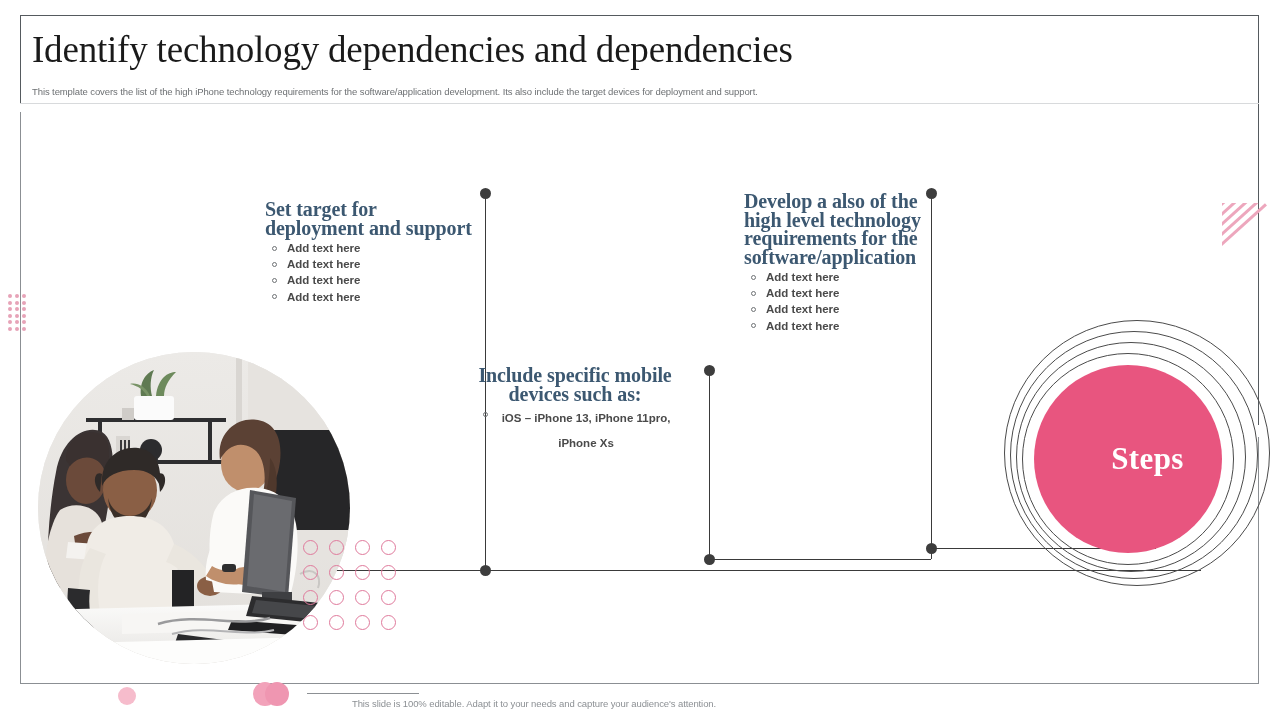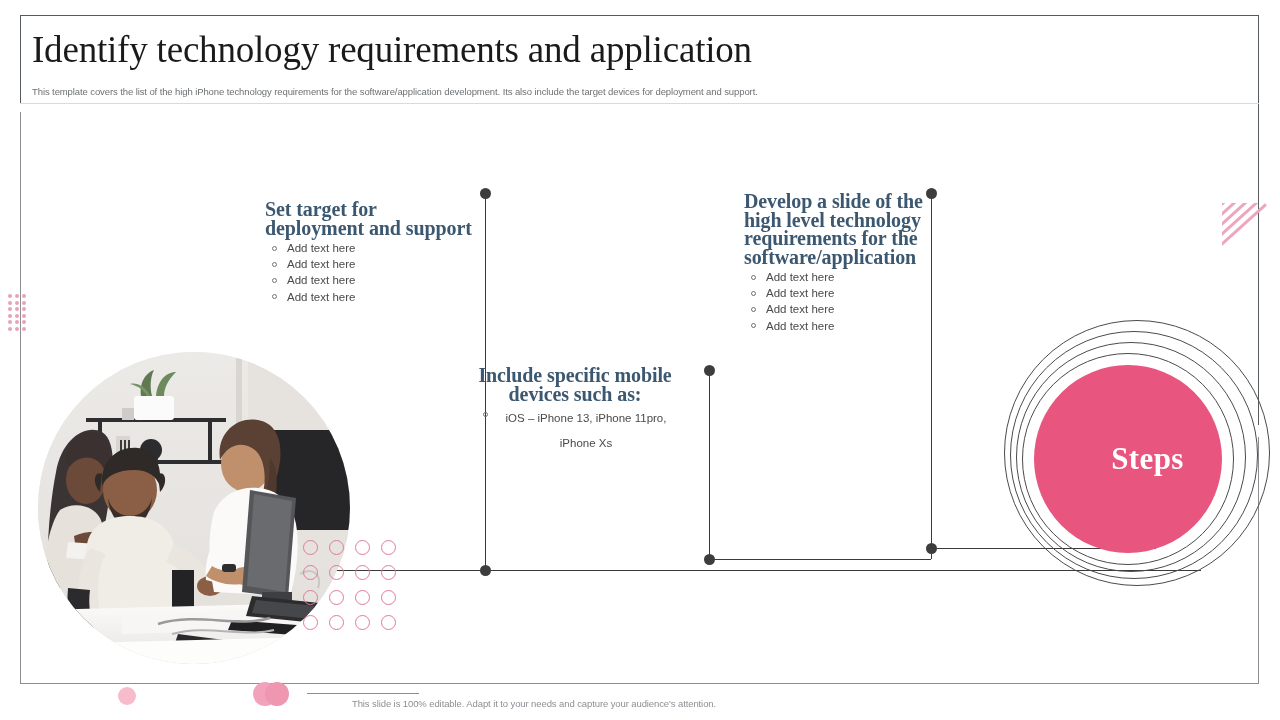--- a/index.html
+++ b/index.html
@@ -84,21 +84,21 @@
   .block { position: absolute; }
   .block h3 {
     font-family: "Liberation Serif", serif;
     font-weight: 700;
     font-size: 20px;
     line-height: 18.5px;
     color: #3c5871;
     letter-spacing: -0.1px;
     margin-bottom: 3px;
   }
-  .block ul { list-style: none; }
+  .block ul { list-style: none; font-weight: bold; }
   .block li {
     position: relative;
     font-size: 11.5px;
     line-height: 16.2px;
     color: #4a4a4a;
     padding-left: 22px;
   }
   .block li .bullet {
     position: absolute;
     left: 7px; top: 5.5px;
@@ -213,21 +213,21 @@
 
 <div id="slide">
 
   <div class="frame-top"></div>
   <div class="frame-bottom"></div>
   <div class="frame-left-a"></div>
   <div class="frame-left-b"></div>
   <div class="frame-right-a"></div>
   <div class="frame-right-b"></div>
 
-  <div class="title">Identify technology requirements and application</div>
+  <div class="title">Identify technology dependencies and dependencies</div>
   <div class="subtitle">This template covers the list of the high iPhone technology requirements for the software/application development. Its also include the target devices for deployment and support.</div>
   <div class="header-rule"></div>
 
   <div class="conn-line-h" style="left:53px; top:570px; width:1148px;"></div>
 
   <div class="conn-line-v" style="left:485px; top:193px; height:377px;"></div>
   <div class="conn-dot" style="left:480px; top:188px;"></div>
   <div class="conn-dot" style="left:480px; top:565px;"></div>
 
   <div class="conn-line-v" style="left:709px; top:370px; height:190px;"></div>
@@ -251,21 +251,21 @@
   </div>
 
   <div class="block wide" style="left:476px; top:366px; width:198px;text-align:center;">
     <h3>Include specific mobile devices such as:</h3>
     <ul>
       <li><span class="bullet"></span><span>iOS – iPhone 13, iPhone 11pro, iPhone Xs</span></li>
     </ul>
   </div>
 
   <div class="block" style="left:744px; top:192px; width:182px;">
-    <h3>Develop a slide of the high level technology requirements for the software/application</h3>
+    <h3>Develop a also of the high level technology requirements for the software/application</h3>
     <ul>
       <li><span class="bullet"></span><span>Add text here</span></li>
       <li><span class="bullet"></span><span>Add text here</span></li>
       <li><span class="bullet"></span><span>Add text here</span></li>
       <li><span class="bullet"></span><span>Add text here</span></li>
     </ul>
   </div>
 
   <div class="steps-wrap">
     <div class="arc" style="left:2px;  top:41px;  width:212px; height:212px;"></div>

